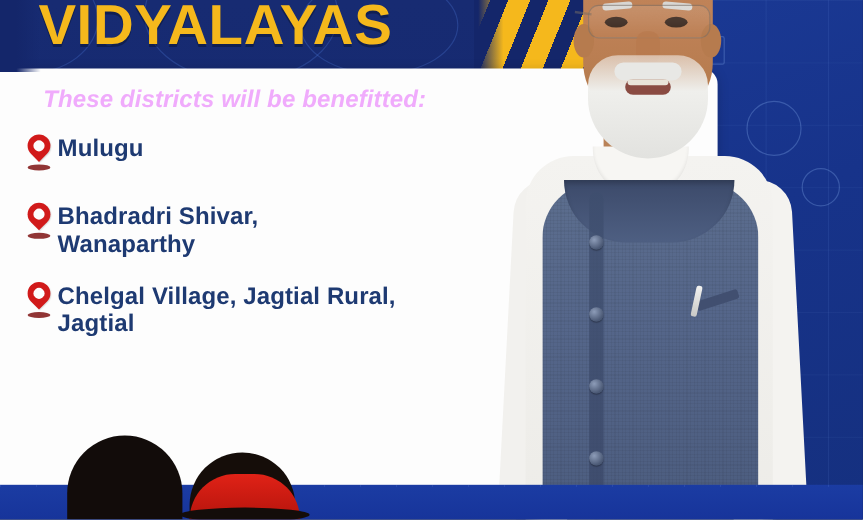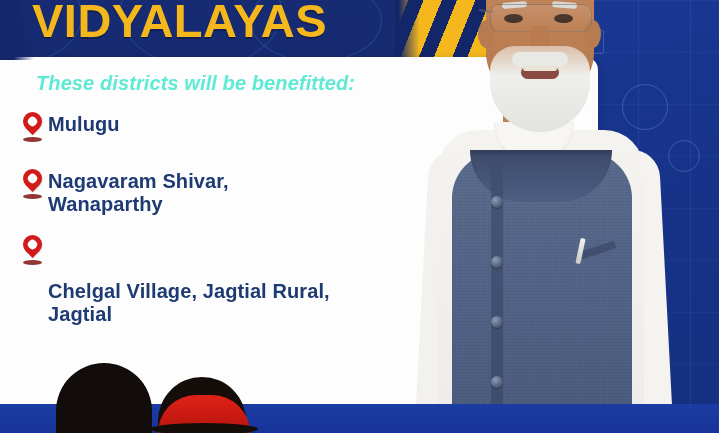--- a/index.html
+++ b/index.html
@@ -67,21 +67,21 @@
     position:absolute;left:-14px;top:57px;width:612px;height:349px;
     background:#FDFDFD;
     border-top-right-radius:13px;
     border-bottom-right-radius:13px;
     box-shadow:0 2px 10px rgba(0,0,0,.18);
     z-index:3;
   }
   .card-sub{
     position:absolute;left:36px;top:72px;
     font-size:20px;font-weight:bold;font-style:italic;
-    color:#5eead4;letter-spacing:.1px;
+    color:#f0abfc;letter-spacing:.1px;
     z-index:5;white-space:nowrap;text-align:right;
   }
 
   
   .list{position:absolute;left:18px;top:112px;width:420px;z-index:5;}
   .row{position:relative;display:flex;align-items:flex-start;margin-bottom:19px;}
   .row:last-child{margin-bottom:0;}
   .pin-wrap{position:relative;width:30px;height:38px;flex:0 0 30px;}
   .pin{
     position:absolute;left:5px;top:0;width:19px;height:19px;
@@ -263,30 +263,30 @@
       </div>
       <div class="row-label">Mulugu</div>
     </div>
 
 
     <div class="row">
       <div class="pin-wrap">
         <div class="pin"></div>
           <div class="pin-shadow"></div>
       </div>
-      <div class="row-label" style="white-space:pre-line;">Nagavaram Shivar,
+      <div class="row-label" style="white-space:pre-line;">Bhadradri Shivar,
 Wanaparthy</div>
     </div>
 
     <div class="row">
       <div class="pin-wrap">
         <div class="pin"></div>
           <div class="pin-shadow"></div>
       </div>
-      <div class="row-label" style="white-space:pre-line;margin-top:44px;">Chelgal Village, Jagtial Rural,
+      <div class="row-label" style="white-space:pre-line;">Chelgal Village, Jagtial Rural,
 Jagtial</div>
     </div>
 
   </div>
 
   <div class="person">
     <div class="kurta-l"></div>
     <div class="kurta-r"></div>
     <div class="kurta"></div>
     <div class="neck"></div>

